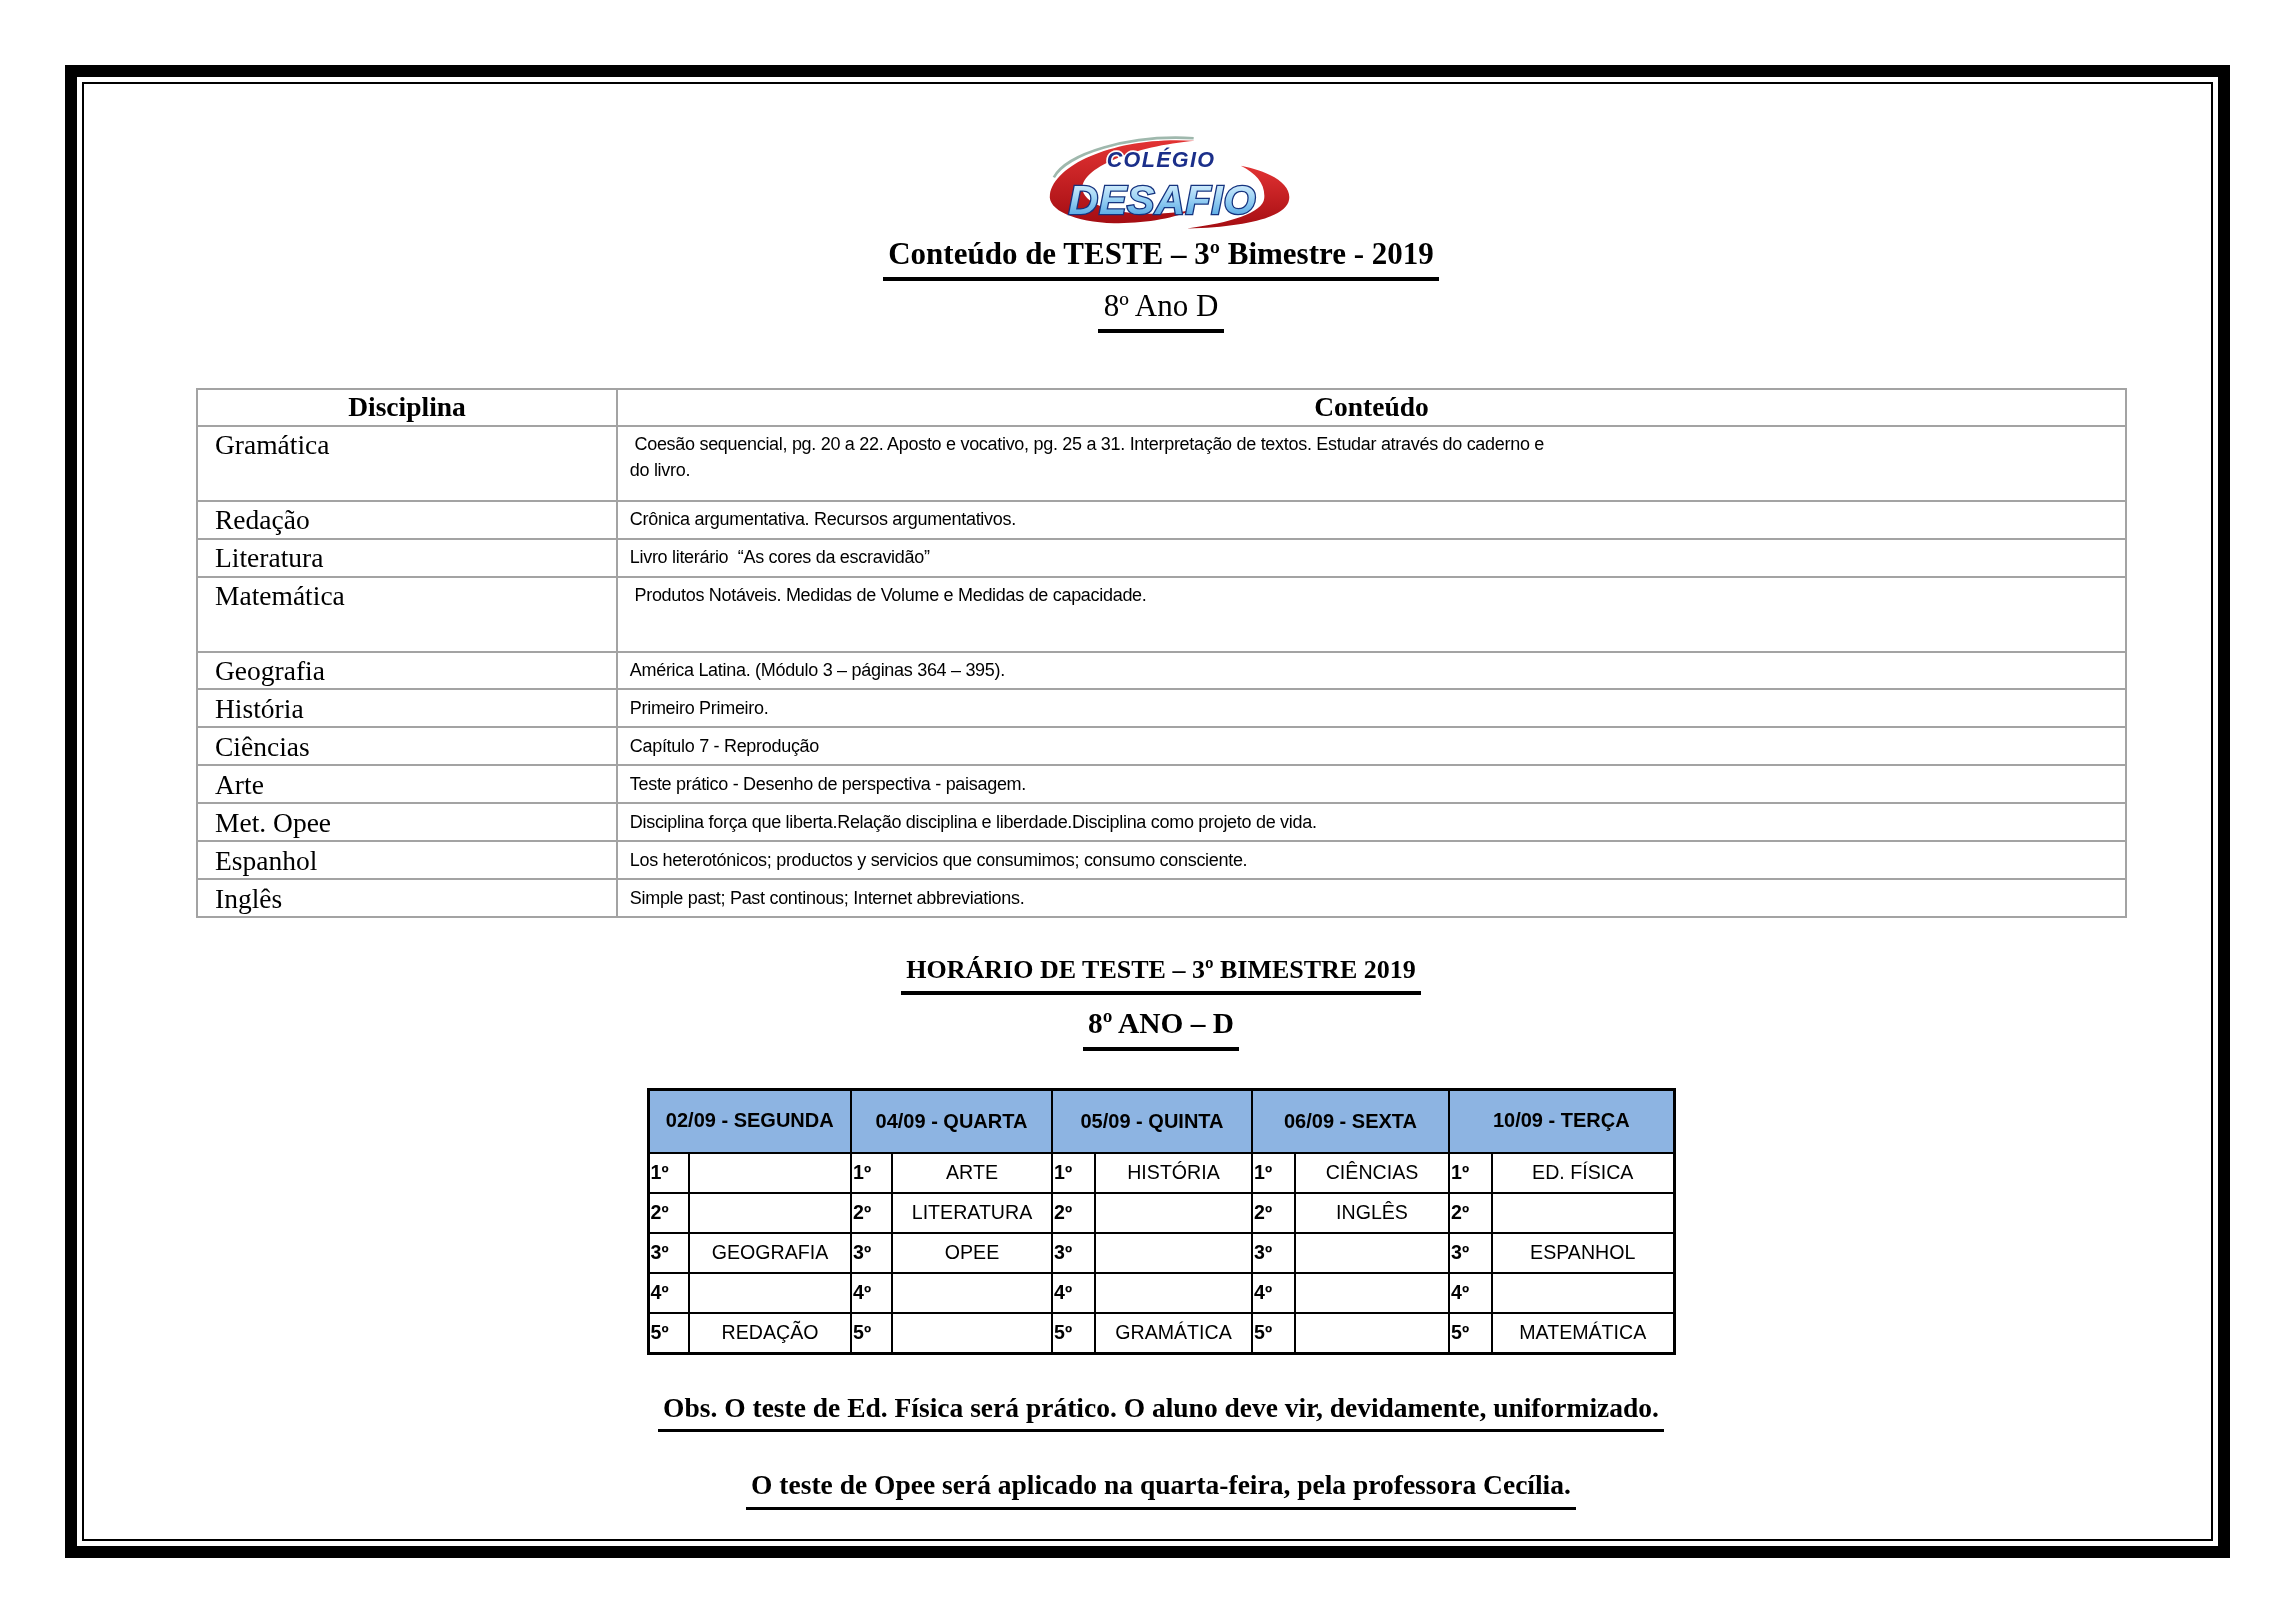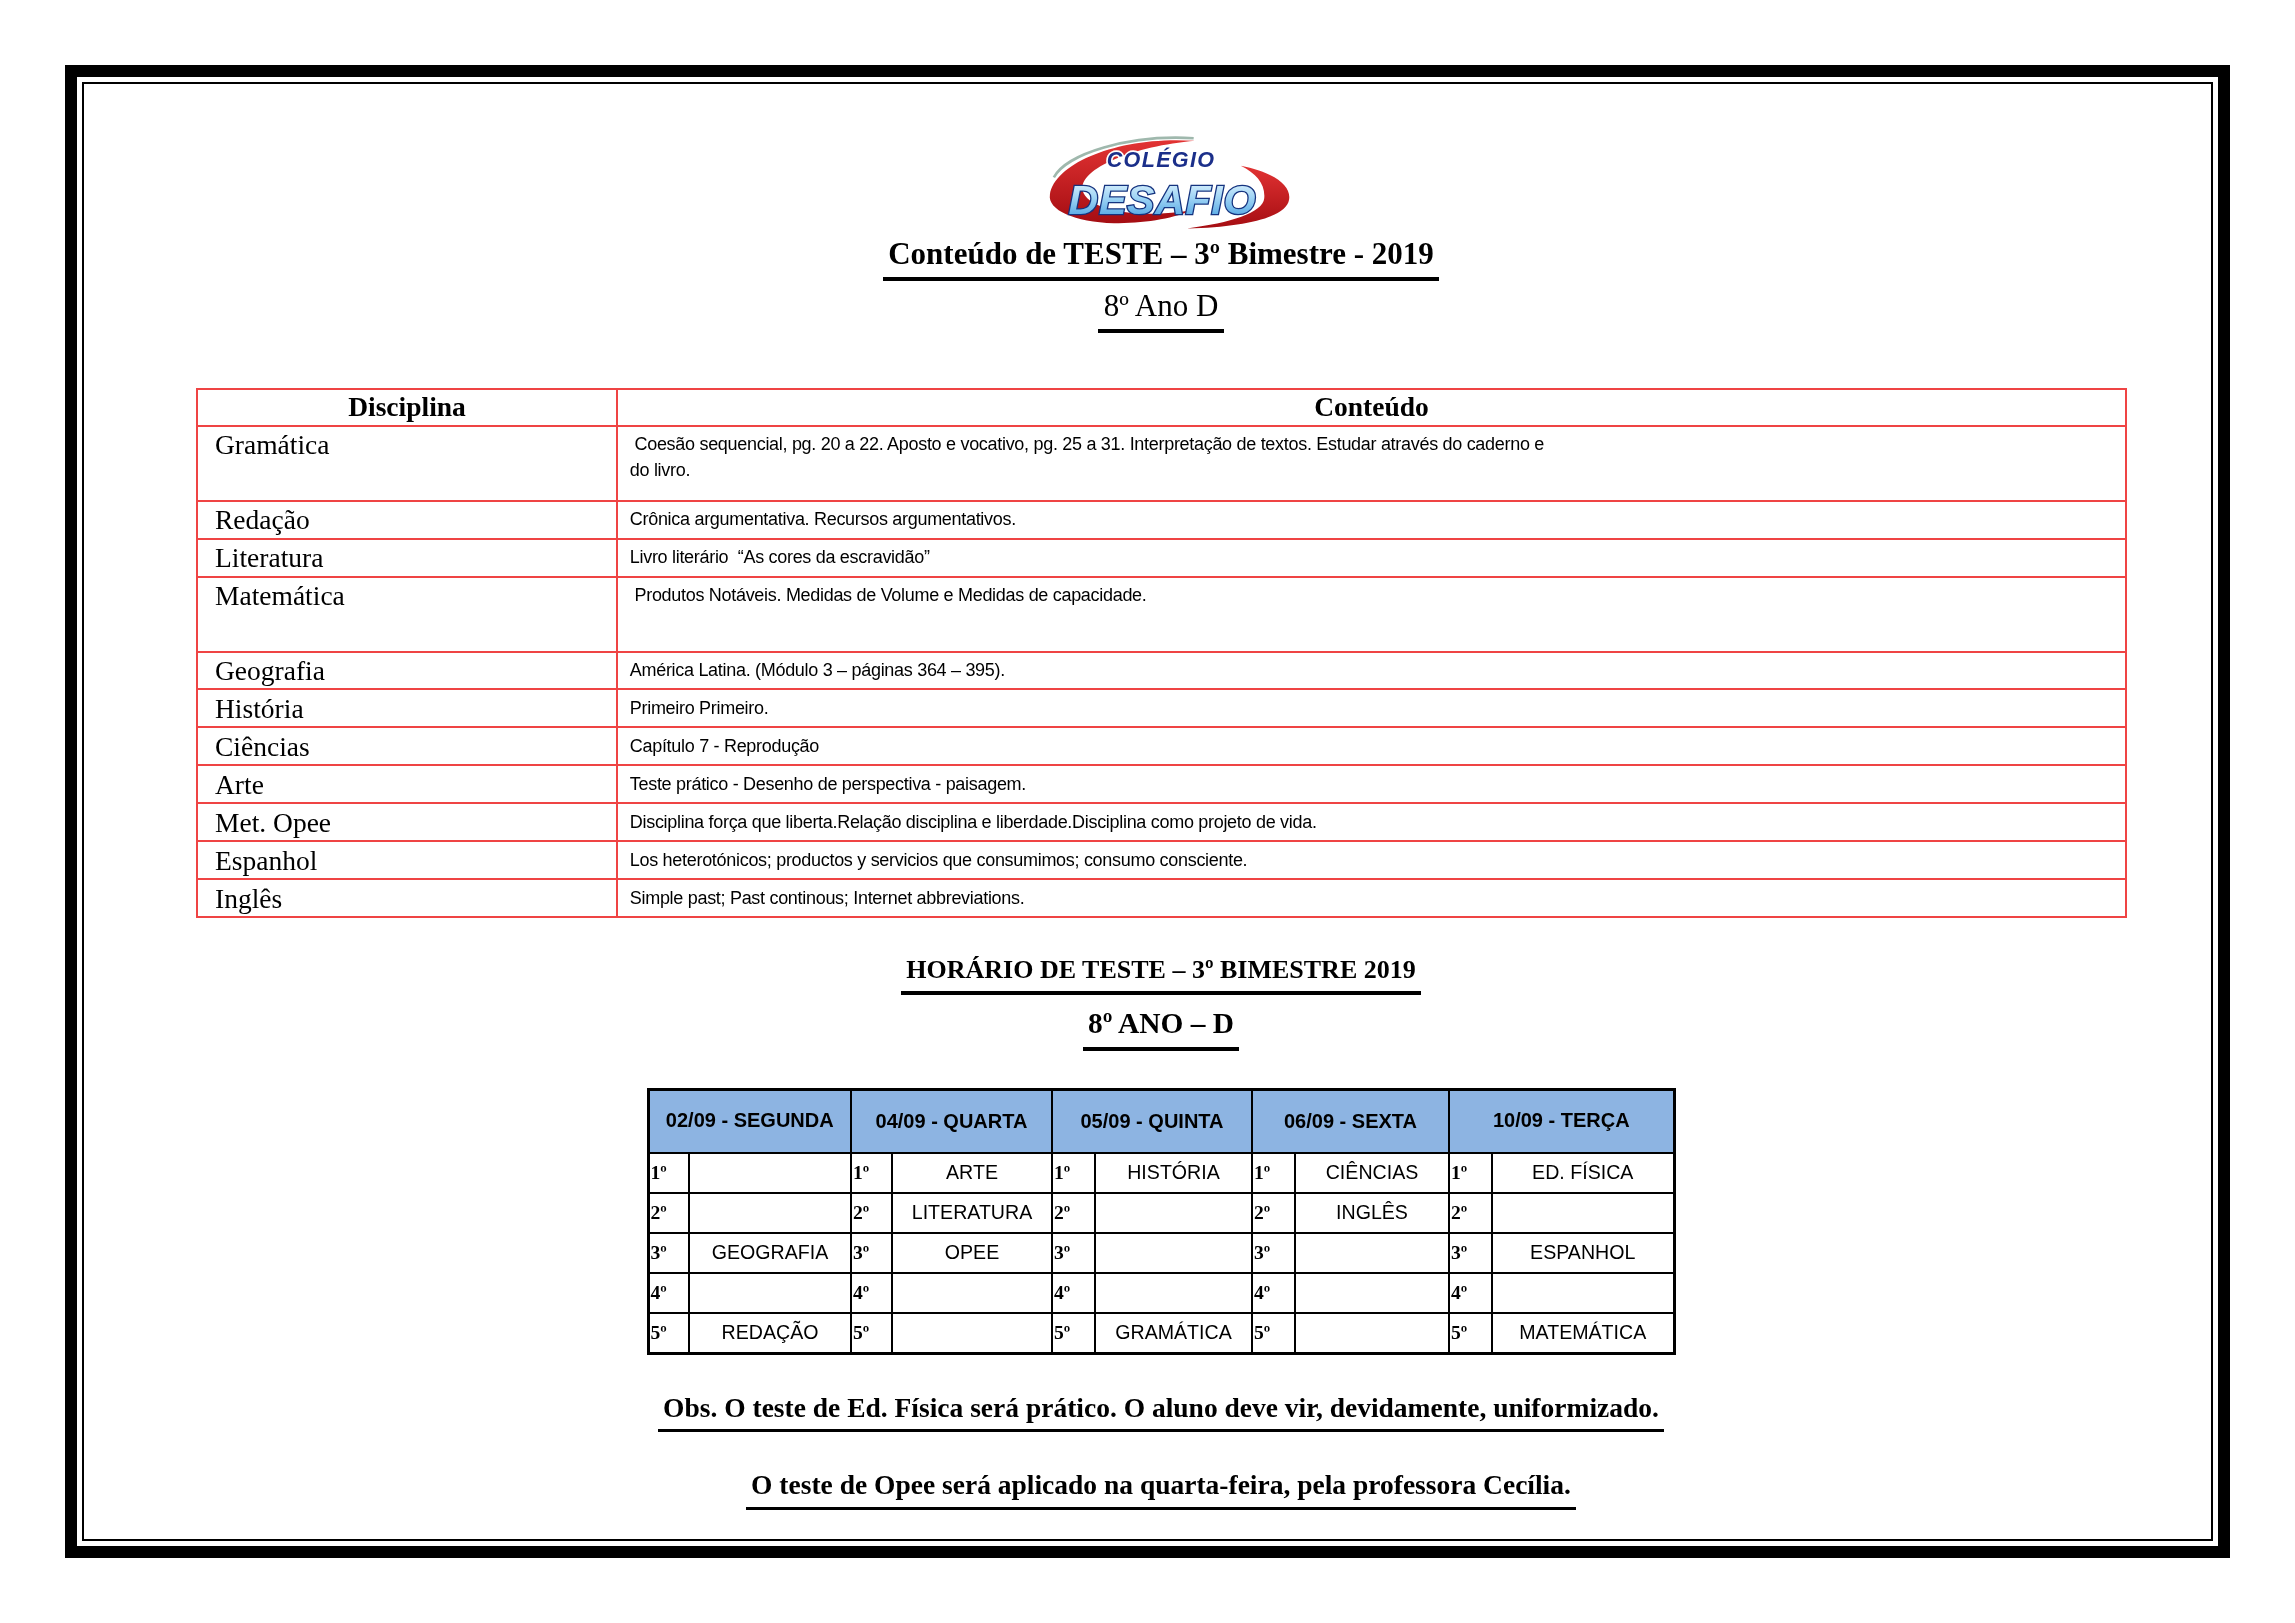--- a/index.html
+++ b/index.html
@@ -21,21 +21,21 @@
   .logo-t2 {font-family:"Liberation Sans", sans-serif; font-style:italic; font-weight:700;
             font-size:63px; fill:url(#lgrad); stroke:#15337f; stroke-width:4px; paint-order:stroke;
             letter-spacing:1px;}
 
   .title1 {margin-top:6.5px; font-weight:700; font-size:31px; line-height:1.05;}
   .title2 {margin-top:9.2px; font-weight:400; font-size:31px; line-height:1.05;}
   .u {display:inline-block; border-bottom:4.6px solid #000; padding:0 5.2px 6.5px;}
 
   
   table.ct {border-collapse:collapse; table-layout:fixed; width:1929px; margin:55px auto 0;}
-  .ct th, .ct td {border:2px solid #ef4444; box-sizing:border-box;margin-left:16px;}
+  .ct th, .ct td {border:2px solid #a3a3a3; box-sizing:border-box;margin-left:16px;}
   .ct th {font-family:"Liberation Serif", serif; font-weight:700; font-size:27.5px;
           height:37px; text-align:center; vertical-align:middle;}
   .ct td.disc {font-family:"Liberation Serif", serif; font-size:27.5px; text-align:left;
                vertical-align:top; padding:2.6px 6.5px 1.3px 17px;}
   .ct td.cont {font-family:"Liberation Sans", sans-serif; font-size:18px; letter-spacing:-0.3px;
                text-align:left; vertical-align:top; padding:4.6px 9.2px 2.6px 11.8px;
                white-space:pre-wrap; line-height:1.45;}
   .ct tr.normal {height:37px;}
   .ct tr.tall {height:75px;}
 
@@ -44,21 +44,21 @@
 
   
   table.sch {border-collapse:collapse; table-layout:fixed; margin:37px auto 0;
              border:3.3px solid #000; font-family:"Liberation Sans", sans-serif;}
   .sch th {background:#8db4e2; border:2px solid #000; border-bottom:2.6px solid #000;
            font-weight:700; font-size:20px; height:41px; text-align:center; vertical-align:middle;
            padding:0 2.6px;}
   .sch th.low {vertical-align:bottom; padding-bottom:20px;}
   .sch td {border:2px solid #000; height:36px; font-size:19.6px; vertical-align:middle;
            overflow:hidden;}
-  .sch td.num {font-weight:700; text-align:left; padding-left:1px; border-right-width:1.3px;font-family:Liberation Serif, serif;}
+  .sch td.num {font-weight:700; text-align:left; padding-left:1px; border-right-width:1.3px;}
   .sch td.subj {text-align:center;}
 
   .note {margin-top:37px; font-weight:700; font-size:27.5px;}
   .note .u {border-bottom-width:3.9px; padding-bottom:5.9px;}
 </style>
 </head>
 <body>
 
 <div class="page">
 

